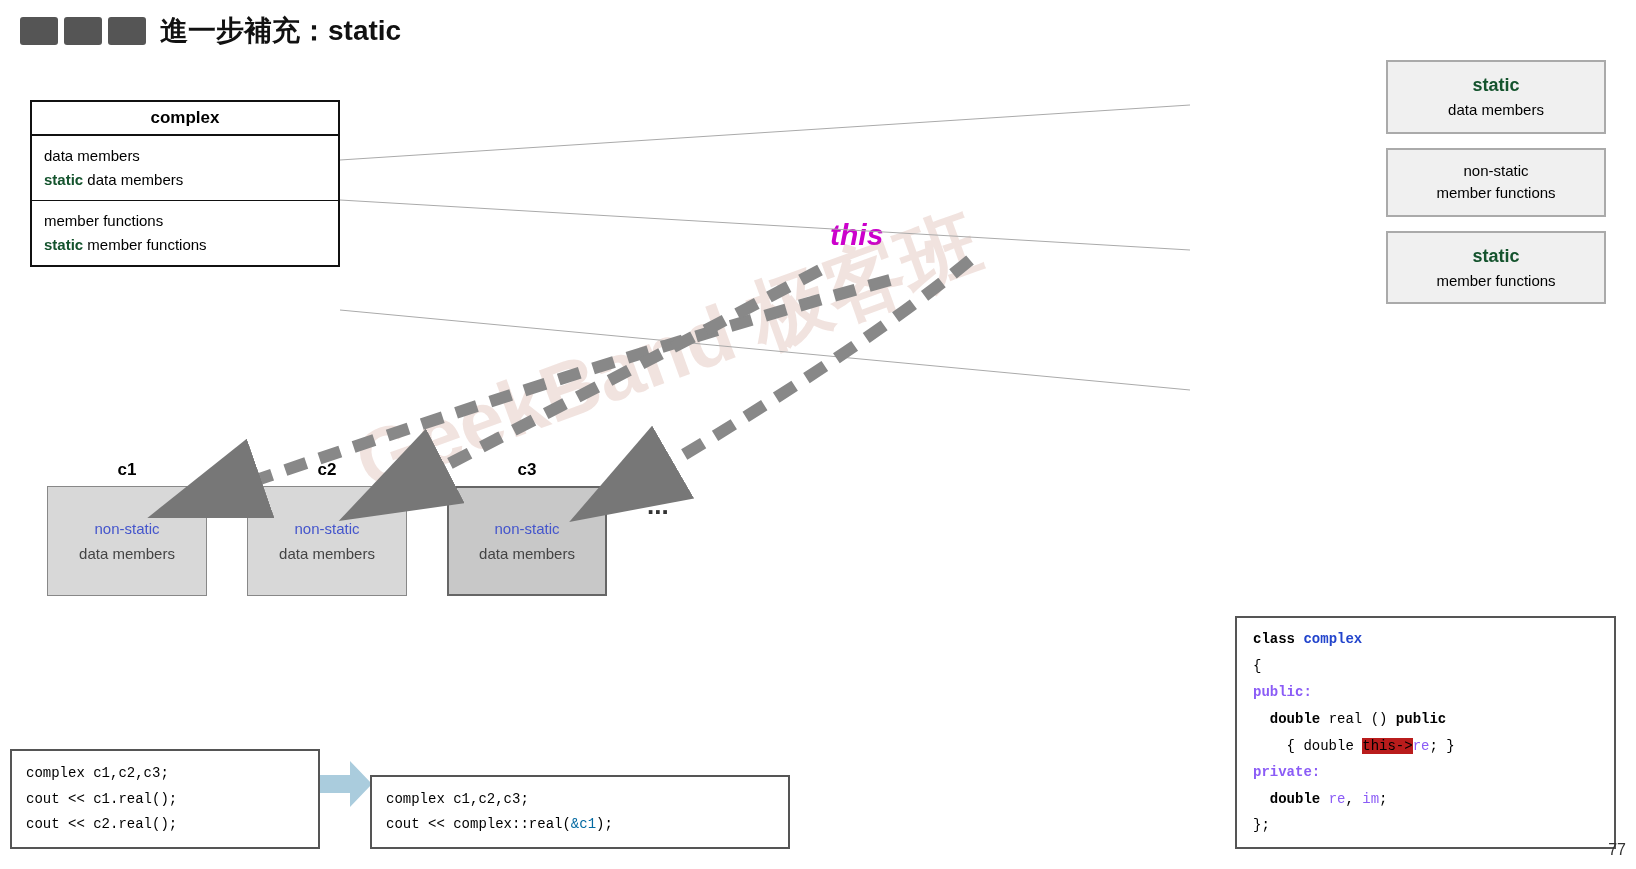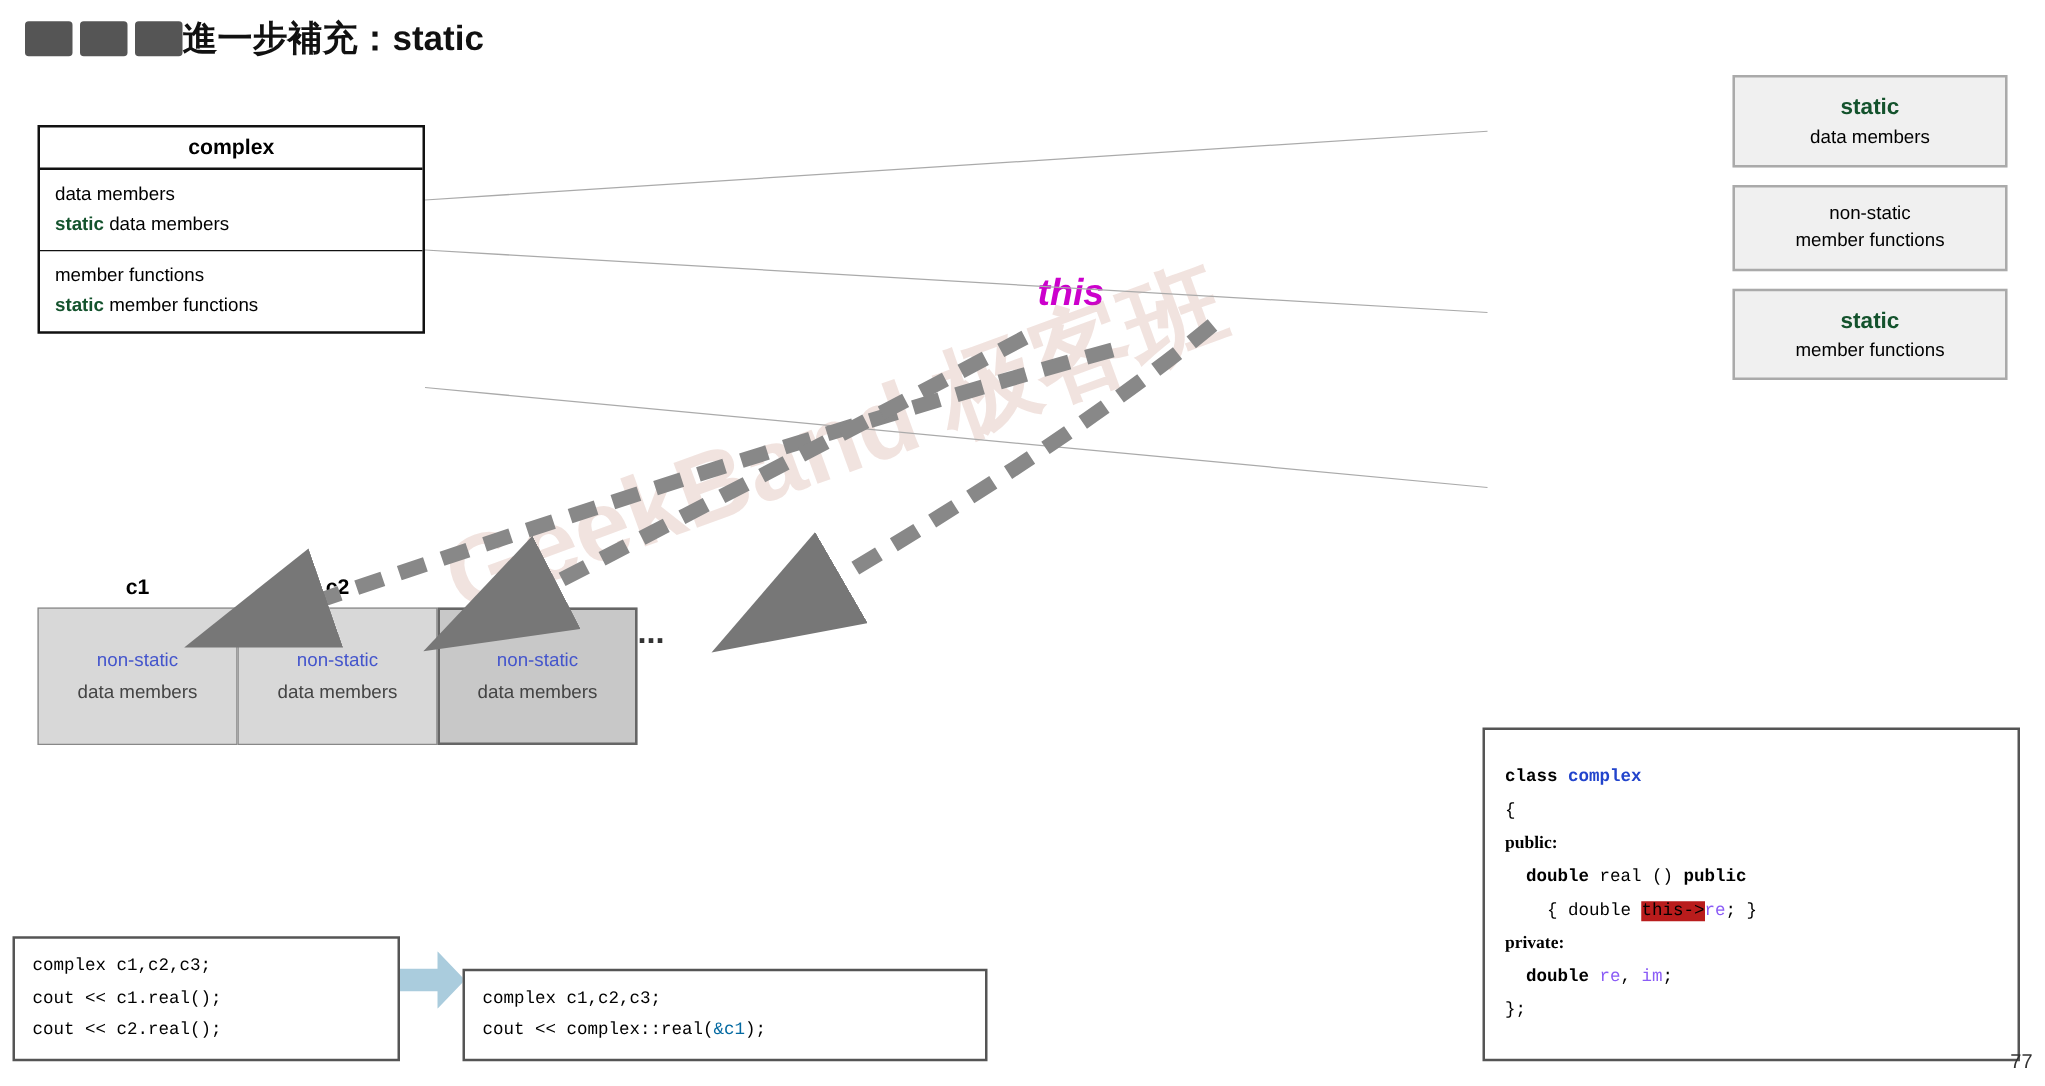--- a/index.html
+++ b/index.html
@@ -10,20 +10,21 @@
       font-family: Arial, sans-serif;
       position: relative;
       overflow: hidden;
     }
 
     
     .header {
       display: flex;
       align-items: center;
       padding: 12px 20px;
+      gap: 14px;
     }
     .header-icons {
       display: flex;
       gap: 6px;
     }
     .header-icon-rect {
       width: 38px;
       height: 28px;
       background: #555;
       border-radius: 3px;
@@ -78,22 +79,23 @@
       text-align: center;
       font-size: 15px;
       line-height: 1.5;
     }
     .right-box .red { font-size: 18px; }
 
     
     .instances-row {
       position: absolute;
       top: 460px;
-      left: 30px;
-      display: flex;
+      left: 47px;
+      display: flex;
+      gap: 40px;
       align-items: flex-start;
     }
     .instance-col {
       display: flex;
       flex-direction: column;
       align-items: center;
       gap: 6px;
     }
     .instance-label {
       font-weight: bold;
@@ -167,31 +169,31 @@
       font-weight: bold;
       color: #cc00cc;
       font-style: italic;
     }
 
     
     .code-box-right {
       position: absolute;
       bottom: 20px;
       right: 20px;
-      width: 430px;
+      width: 381px;
       border: 2px solid #555;
       background: #fff;
-      padding: 25px 16px;
+      padding: 8px 16px;
       font-family: 'Courier New', monospace;
       font-size: 14px;
       line-height: 1.9;
     }
     .code-kw { color: #000; font-weight: bold; }
     .code-blue { color: #2244cc; font-weight: bold; }
-    .code-red { color: #000000; font-weight: bold; font-family: Liberation Serif, serif; }
+    .code-red { color: #8b5cf6; font-weight: bold; }
     .code-green { color: #8b5cf6; font-family: Liberation Mono, monospace; }
     .code-highlight { background: #b91c1c; }
 
     
     .page-num {
       position: absolute;
       bottom: 10px;
       right: 10px;
       font-size: 16px;
       color: #333;

